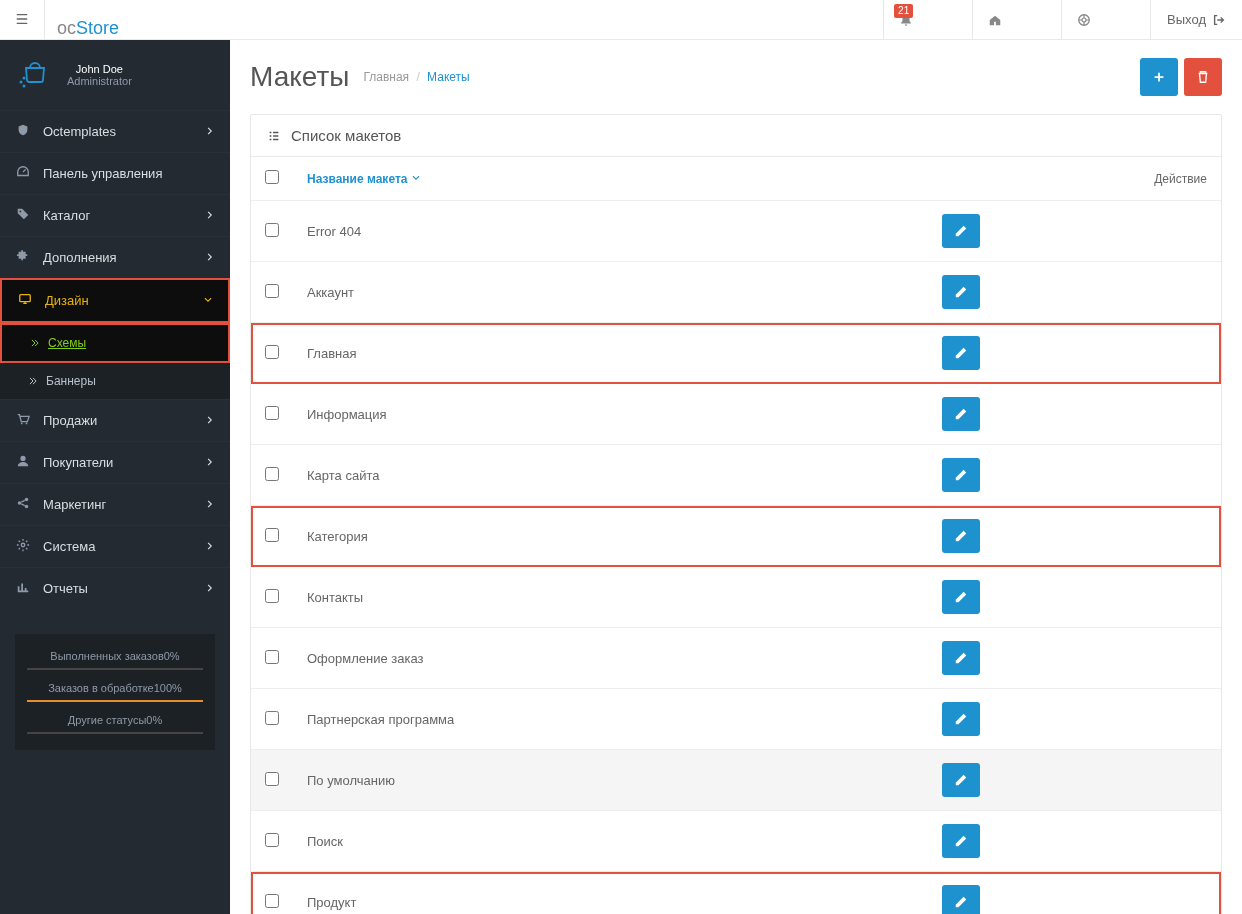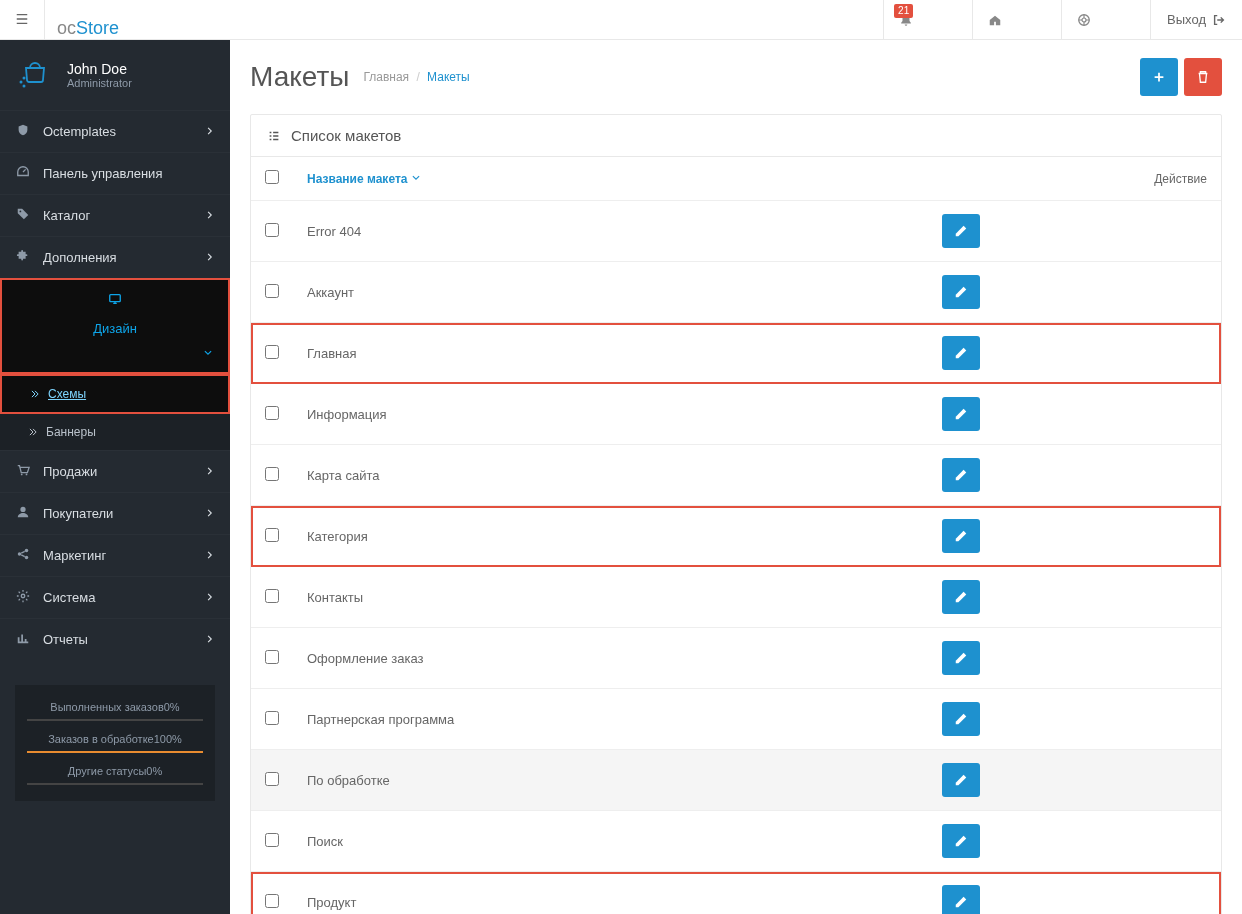--- a/index.html
+++ b/index.html
@@ -16,30 +16,30 @@
 .header-icon.logout { width: auto; padding: 0 16px; gap: 6px; font-size: 13px; color: #666; }
 .notif-badge { position: absolute; top: 4px; left: 10px; background: #e3503e; color: #fff; font-size: 10px; padding: 0 4px; border-radius: 2px; line-height: 14px; }
 
 
 .layout { display: flex; min-height: calc(100vh - 40px); }
 
 
 .sidebar { width: 230px; background: #242a31; color: #8e9aa8; flex-shrink: 0; }
 .user-block { padding: 20px 15px; display: flex; align-items: center; gap: 12px; }
 .user-avatar { width: 40px; height: 30px; }
-.user-name { color: #fff; font-size: 14px; }
+.user-name { color: #fff; font-size: 11px; text-align: center; }
 .user-role { color: #8e9aa8; font-size: 11px; }
 .nav-item { display: flex; align-items: center; padding: 12px 15px; cursor: pointer; color: #d9dee3; font-size: 13px; gap: 12px; position: relative; border-top: 1px solid rgba(255,255,255,0.03); }
 .nav-item.active-parent { background: #0d0d0d; border: 2px solid #e3503e; border-right: 2px solid #e3503e; }
 .nav-item .chev { margin-left: auto; font-size: 11px; }
 .nav-icon { width: 16px; text-align: center; color: #8e9aa8; }
-.nav-item.active-parent .nav-icon, .nav-item.active-parent { color: #0ea5e9; flex-direction: column; }
+.nav-item.active-parent .nav-icon, .nav-item.active-parent { color: #eab308; }
 .subnav { background: #1c2126; }
 .subnav-item { display: flex; align-items: center; padding: 11px 15px 11px 28px; cursor: pointer; color: #b8c0c9; font-size: 12px; gap: 8px; }
-.subnav-item.active { background: #0d0d0d; border: 2px solid #e3503e; color: #7dd3fc; text-decoration: underline; }
+.subnav-item.active { background: #0d0d0d; border: 2px solid #e3503e; color: #84cc16; text-decoration: underline; }
 
 
 .stats-widget { margin: 25px 15px; background: #1c2126; padding: 10px 0; font-size: 11px; }
 .stats-row { display: flex; justify-content: center; padding: 6px 12px 4px; color: #8e9aa8; }
 .stats-bar { height: 2px; margin: 2px 12px 6px; background: #444; position: relative; }
 .stats-bar-fill { height: 100%; background: #69a7d4; }
 .stats-bar-fill.orange { background: #e88c30; }
 
 
 .main { flex: 1; padding: 18px 20px; background: #fff; overflow: auto; }
@@ -472,21 +472,21 @@
     <td>
                 <button class="btn btn-primary btn-sm">
                   <svg class="svg-i" viewBox="0 0 16 16">
                     <use href="#i-pencil"></use>
                   </svg>
                 </button>
               </td>
             </tr>
             <tr class=" row-default">
               <td class="cb-cell"><input type="checkbox" style=""></td>
-    <td>По обработке</td>
+    <td>По умолчанию</td>
     <td>
                 <button class="btn btn-primary btn-sm">
                   <svg class="svg-i" viewBox="0 0 16 16">
                     <use href="#i-pencil"></use>
                   </svg>
                 </button>
               </td>
             </tr>
             <tr class="">
               <td class="cb-cell"><input type="checkbox" style=""></td>

